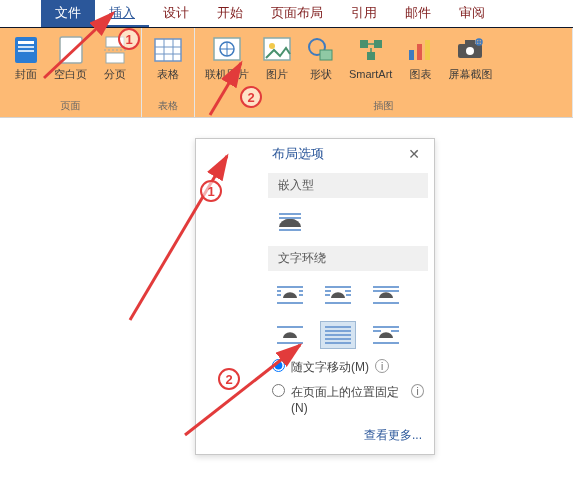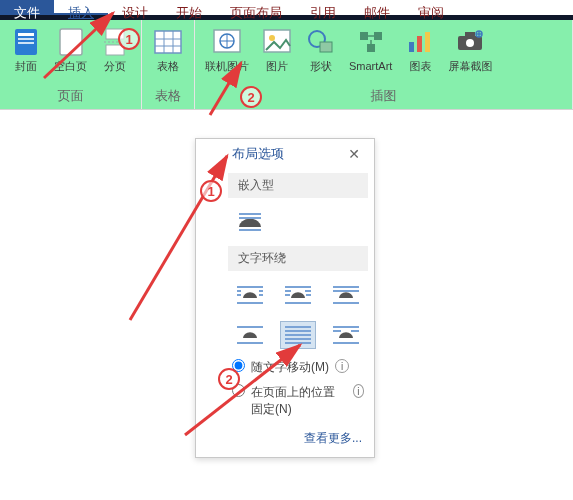--- a/index.html
+++ b/index.html
@@ -1,36 +1,36 @@
 <!DOCTYPE html>
 <html><head>
 <meta charset="utf-8">
 <style>
   * { box-sizing: border-box; margin: 0; padding: 0; font-family: "Microsoft YaHei", "SimSun", sans-serif; }
   html, body { width: 573px; height: 500px; background: #fff; overflow: hidden; }
 
-  .ribbon-tabs { display: flex; height: 20px; border-bottom: 5px solid #0f172a; }
+  .ribbon-tabs { display: flex; height: 28px; border-bottom: 1px solid #0f172a; padding-left: 41px; }
   .ribbon-tab { padding: 4px 14px; font-size: 13px; color: #7f1d1d; cursor: pointer; white-space: nowrap; }
   .ribbon-tab.file { background: #2b579a; color: #fff; }
   .ribbon-tab.active { color: #2b579a; border-bottom: 2px solid #2b579a; text-decoration: underline; }
 
-  .ribbon-body { display: flex; height: 90px; border-bottom: 1px solid #d4d4d4; background: #86efac; }
+  .ribbon-body { display: flex; height: 90px; border-bottom: 1px solid #d4d4d4; background: #fdba74; }
   .ribbon-group { display: flex; flex-direction: column; border-right: 1px solid #e5e5e5; padding: 2px 4px 0 4px; }
   .ribbon-group-items { display: flex; flex: 1; align-items: flex-start; }
-  .ribbon-group-label { font-size: 13px; color: #666; text-align: center; padding: 2px 0 4px 0; }
+  .ribbon-group-label { font-size: 10px; color: #666; text-align: center; padding: 2px 0 4px 0; }
 
   .ribbon-btn { display: flex; flex-direction: column; align-items: center; padding: 4px 6px 0 6px; cursor: pointer; }
   .ribbon-btn-icon { width: 32px; height: 32px; display: flex; align-items: center; justify-content: center; }
   .ribbon-btn-label { font-size: 11px; color: #3b3b3b; margin-top: 2px; text-align: center; line-height: 1.2; }
 
   
   .ico-blue { fill: #2b7cd3; }
 
   
-  .popout { position: absolute; left: 195px; top: 138px; width: 180px; border: 1px solid #c8c8c8; background: #fff; box-shadow: 0 2px 6px rgba(0,0,0,.15); }
+  .popout { position: absolute; left: 195px; top: 138px; width: 240px; border: 1px solid #c8c8c8; background: #fff; box-shadow: 0 2px 6px rgba(0,0,0,.15); padding-left: 40px; }
   .popout-anchor { position: absolute; left: 195px; top: 138px; width: 26px; height: 26px; border: 1px solid #9fb9d4; background: #d5e4f2; display: flex; align-items: center; justify-content: center; }
   .popout-inner { margin-left: 26px; }
   .popout-head { display: flex; align-items: center; justify-content: space-between; padding: 6px 10px 6px 10px; }
   .popout-head-title { color: #2b579a; font-size: 13px; }
   .popout-close { color: #666; font-size: 14px; cursor: pointer; padding: 0 4px; }
 
   .po-section-label { background: #f0f0f0; color: #555; font-size: 12px; padding: 4px 10px; margin: 4px 6px; }
   .po-row { display: flex; gap: 12px; padding: 6px 10px; }
   .layout-thumb { width: 36px; height: 28px; border: 1px solid transparent; display: flex; align-items: center; justify-content: center; cursor: pointer; }
   .layout-thumb.selected { background: #d5e4f2; border-color: #9fb9d4; }

